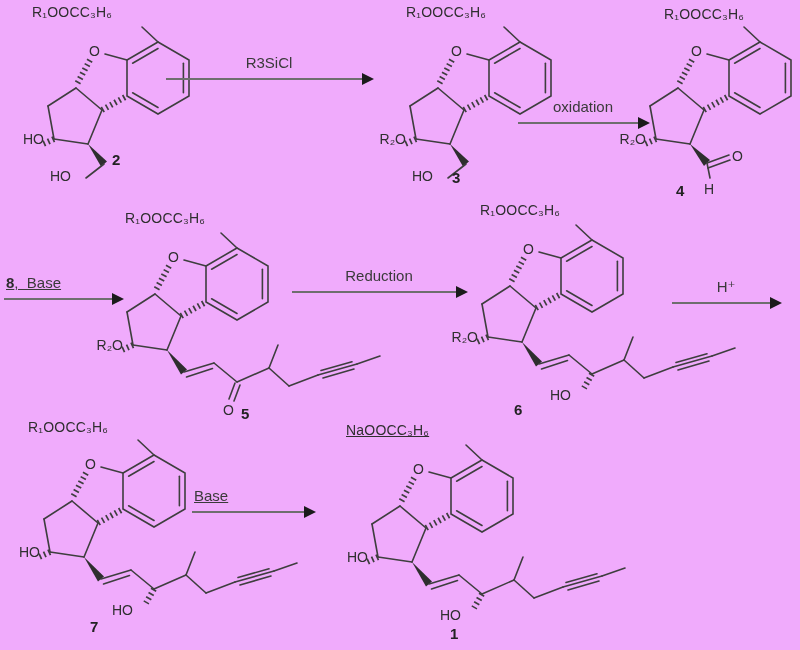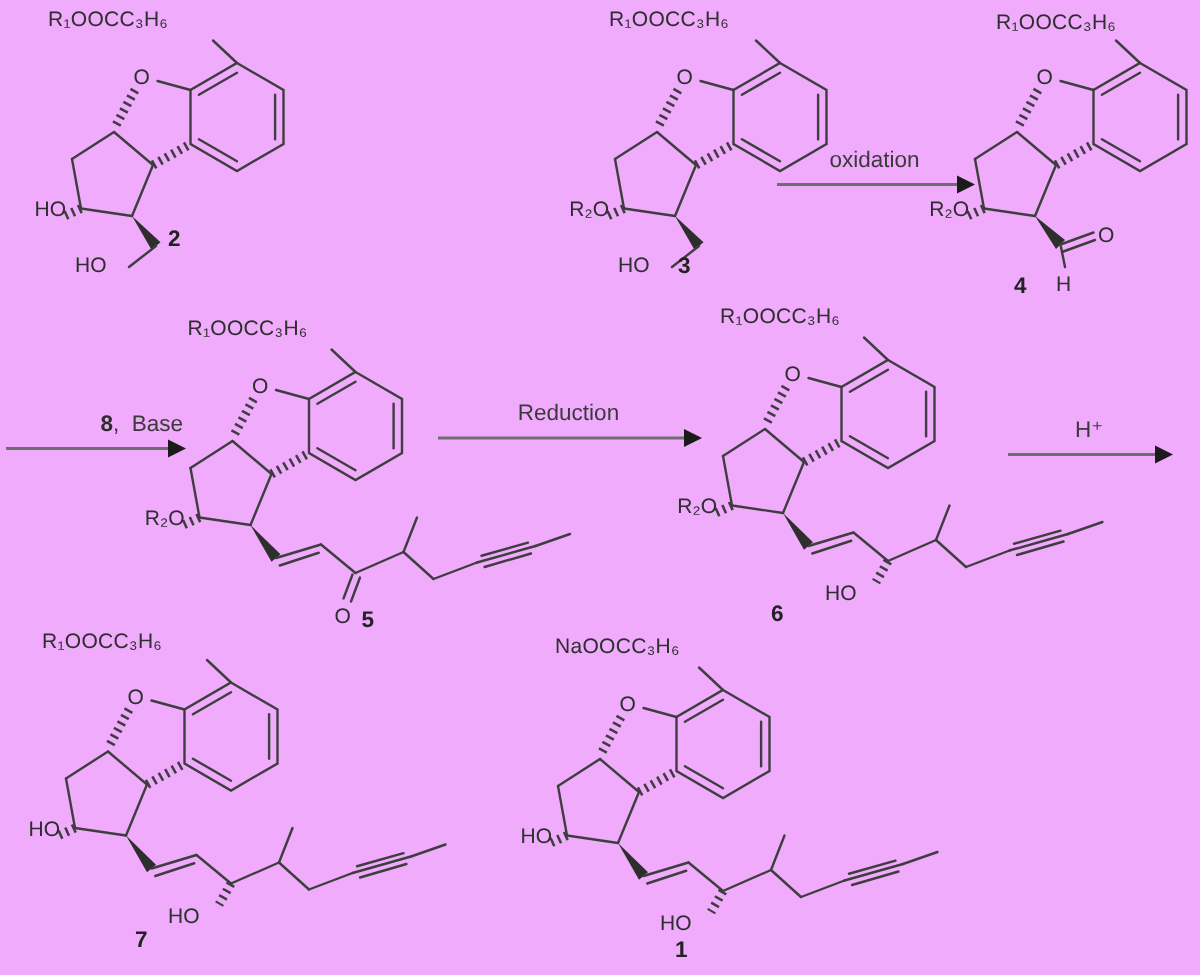--- a/index.html
+++ b/index.html
@@ -12,21 +12,21 @@
   .bond{stroke:#3e3e3e;stroke-width:1.6;fill:none;stroke-linecap:round;}
   .hash{stroke:#3e3e3e;stroke-width:6;fill:none;stroke-dasharray:1.7 3.2;stroke-linecap:butt;}
   .wedge{fill:#2e2e2e;stroke:none;}
   .lbl{position:absolute;font-size:14px;color:#2f2f2f;white-space:nowrap;line-height:16px;}
   .ester{font-size:14px;letter-spacing:0.2px;}
   .subl{width:38px;text-align:right;}
   .num{font-weight:bold;font-size:15px;color:#222;}
   .arrow{position:absolute;}
   .a-label{display:block;text-align:center;font-size:15px;color:#3a3a3a;margin-bottom:6px;white-space:pre;line-height:18px;}
   .a-label b{font-weight:bold;color:#2d2d2d;}
-  .a-left .a-label{text-align:right;padding-left:2px;}
+  .a-left .a-label{text-align:left;padding-left:2px;text-decoration:underline;}
   .a-line{position:relative;height:2px;background:#6e6e6e;}
   .a-head{position:absolute;right:-2px;top:-5px;width:0;height:0;
           border-left:12px solid #1b1b1b;border-top:6px solid transparent;border-bottom:6px solid transparent;}
 </style>
 </head>
 <body>
 
 <svg width="0" height="0" style="position:absolute" aria-hidden="true">
   <defs>
     <g id="core">
@@ -88,20 +88,26 @@
       <use href="#core"></use>
       <use href="#ch2oh"></use>
     </svg>
     <span class="lbl ester" style="left:26px;top:2px;">R₁OOCC₃H₆</span>
     <span class="lbl" style="left:83px;top:41px;">O</span>
     <span class="lbl subl" style="left:0px;top:129px;">HO</span>
     <span class="lbl" style="left:44px;top:166px;">HO</span>
     <span class="lbl num" style="left:106px;top:150px;">2</span>
   </div>
 
+  <div class="arrow" style="left:166px;top:54px;width:206px;">
+    <span class="a-label">R3SiCl</span>
+    <div class="a-line">
+        <div class="a-head"></div>
+      </div>
+  </div>
 
   <div class="struct" style="left:368px;top:2px;width:200px;height:200px;">
     <svg width="200" height="200" viewBox="0 0 200 200">
       <use href="#core"></use>
       <use href="#ch2oh"></use>
     </svg>
     <span class="lbl ester" style="left:38px;top:2px;">R₁OOCC₃H₆</span>
     <span class="lbl" style="left:83px;top:41px;">O</span>
     <span class="lbl subl" style="left:0px;top:129px;">R₂O</span>
     <span class="lbl" style="left:44px;top:166px;">HO</span>
@@ -184,28 +190,34 @@
       <use href="#tail"></use>
       <use href="#carbinol"></use>
     </svg>
     <span class="lbl ester" style="left:26px;top:4px;">R₁OOCC₃H₆</span>
     <span class="lbl" style="left:83px;top:41px;">O</span>
     <span class="lbl subl" style="left:0px;top:129px;">HO</span>
     <span class="lbl" style="left:110px;top:187px;">HO</span>
     <span class="lbl num" style="left:88px;top:204px;">7</span>
   </div>
 
+  <div class="arrow a-left" style="left:192px;top:487px;width:122px;">
+    <span class="a-label">Base</span>
+    <div class="a-line">
+        <div class="a-head"></div>
+      </div>
+  </div>
 
   <div class="struct" style="left:330px;top:420px;width:322px;height:228px;">
     <svg width="322" height="228" viewBox="0 0 322 228">
       <use href="#core"></use>
       <use href="#vinyl"></use>
       <use href="#tail"></use>
       <use href="#carbinol"></use>
     </svg>
-    <span class="lbl ester" style="left:40px;top:2px;">NaOOCC₃H₆</span>
+    <span class="lbl ester" style="left:16px;top:2px;text-decoration:underline;">NaOOCC₃H₆</span>
     <span class="lbl" style="left:83px;top:41px;">O</span>
     <span class="lbl subl" style="left:0px;top:129px;">HO</span>
     <span class="lbl" style="left:110px;top:187px;">HO</span>
     <span class="lbl num" style="left:120px;top:206px;">1</span>
   </div>
 
 </div>
 
 </body></html>

